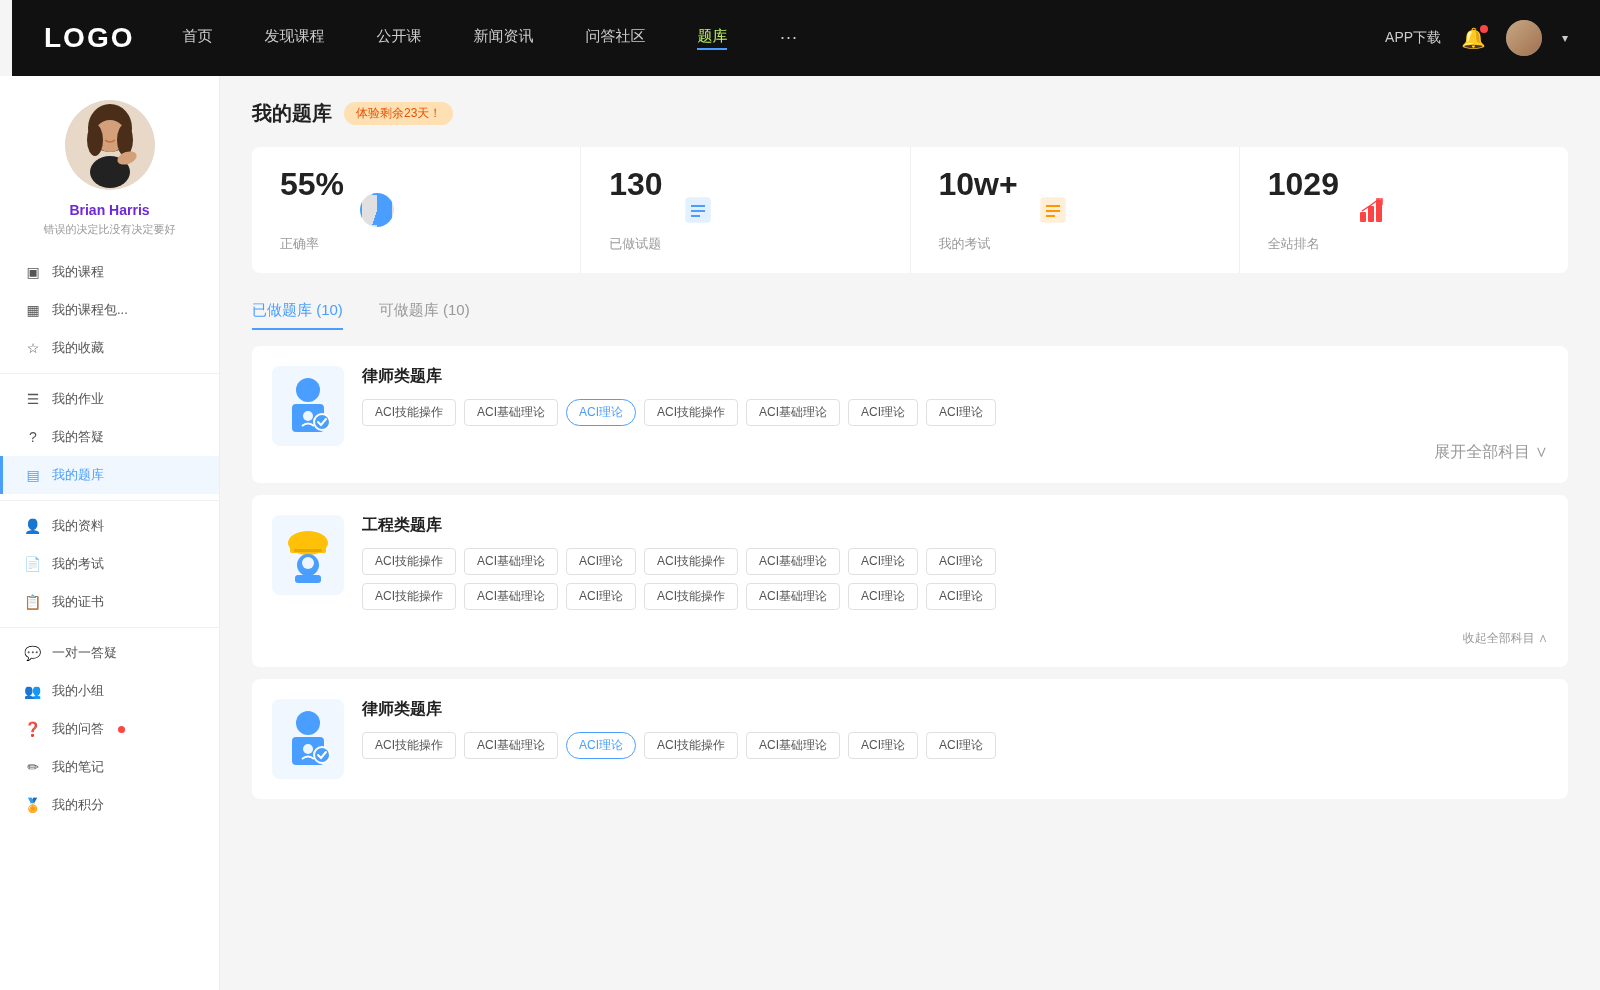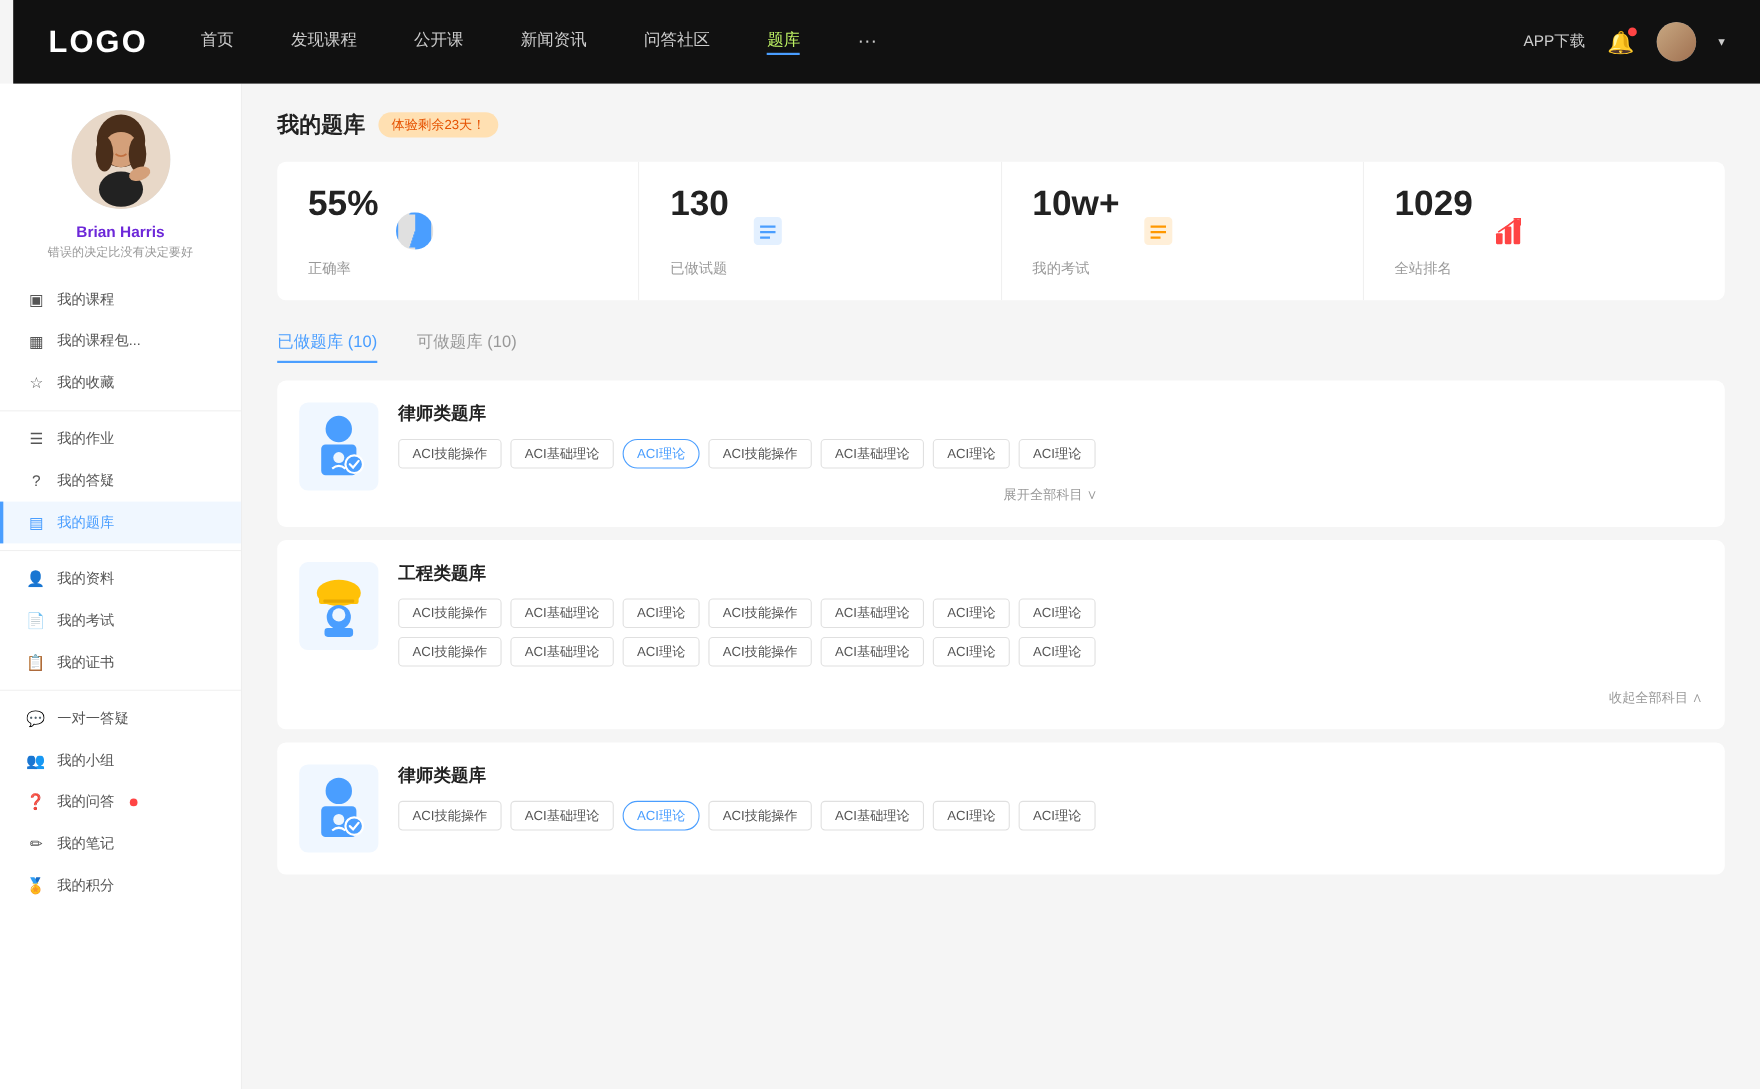--- a/index.html
+++ b/index.html
@@ -303,22 +303,22 @@
       cursor: pointer;
       background: #fff;
     }
     .tag.active {
       border-color: #4a9eff;
       color: #4a9eff;
       border-radius: 20px;
     }
     .expand-link {
       color: #999;
-      font-size: 12px;
-      text-align: center;
+      font-size: 16px;
+      text-align: right;
       cursor: pointer;
       margin-top: 16px;
     }
     .collapse-link {
       color: #999;
       font-size: 12px;
       text-align: right;
       cursor: pointer;
       margin-top: 20px;
     }

